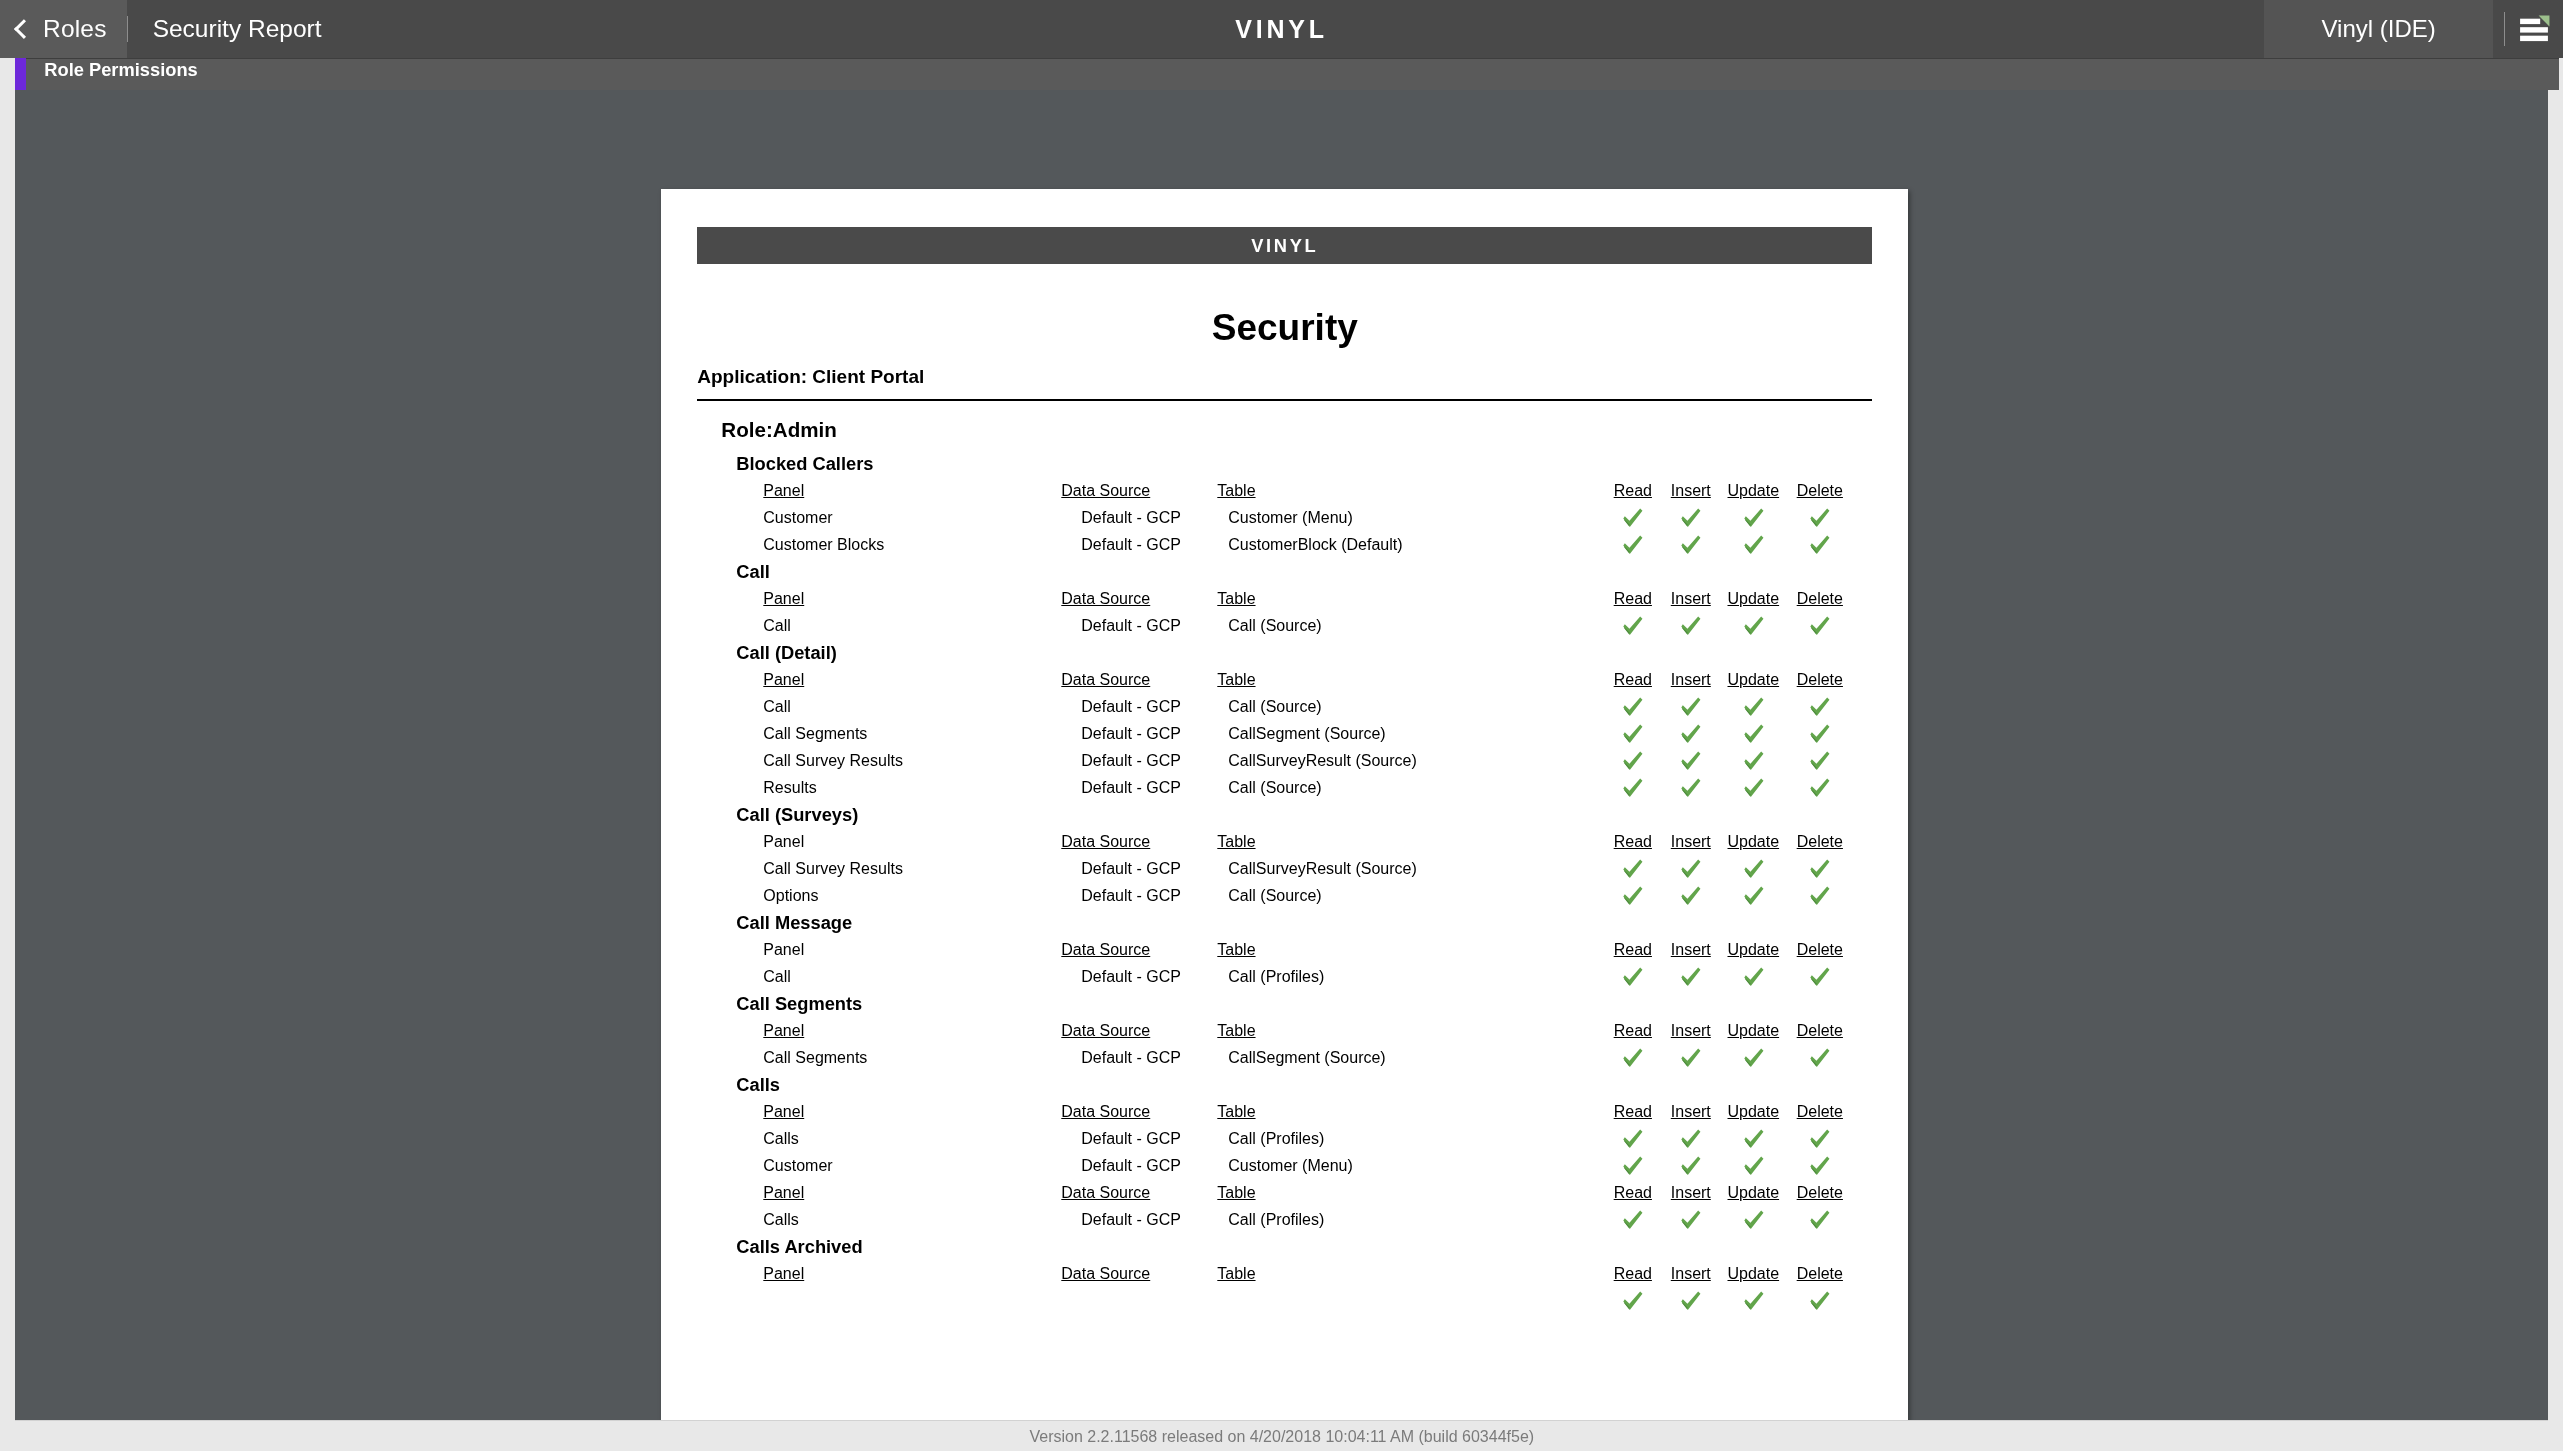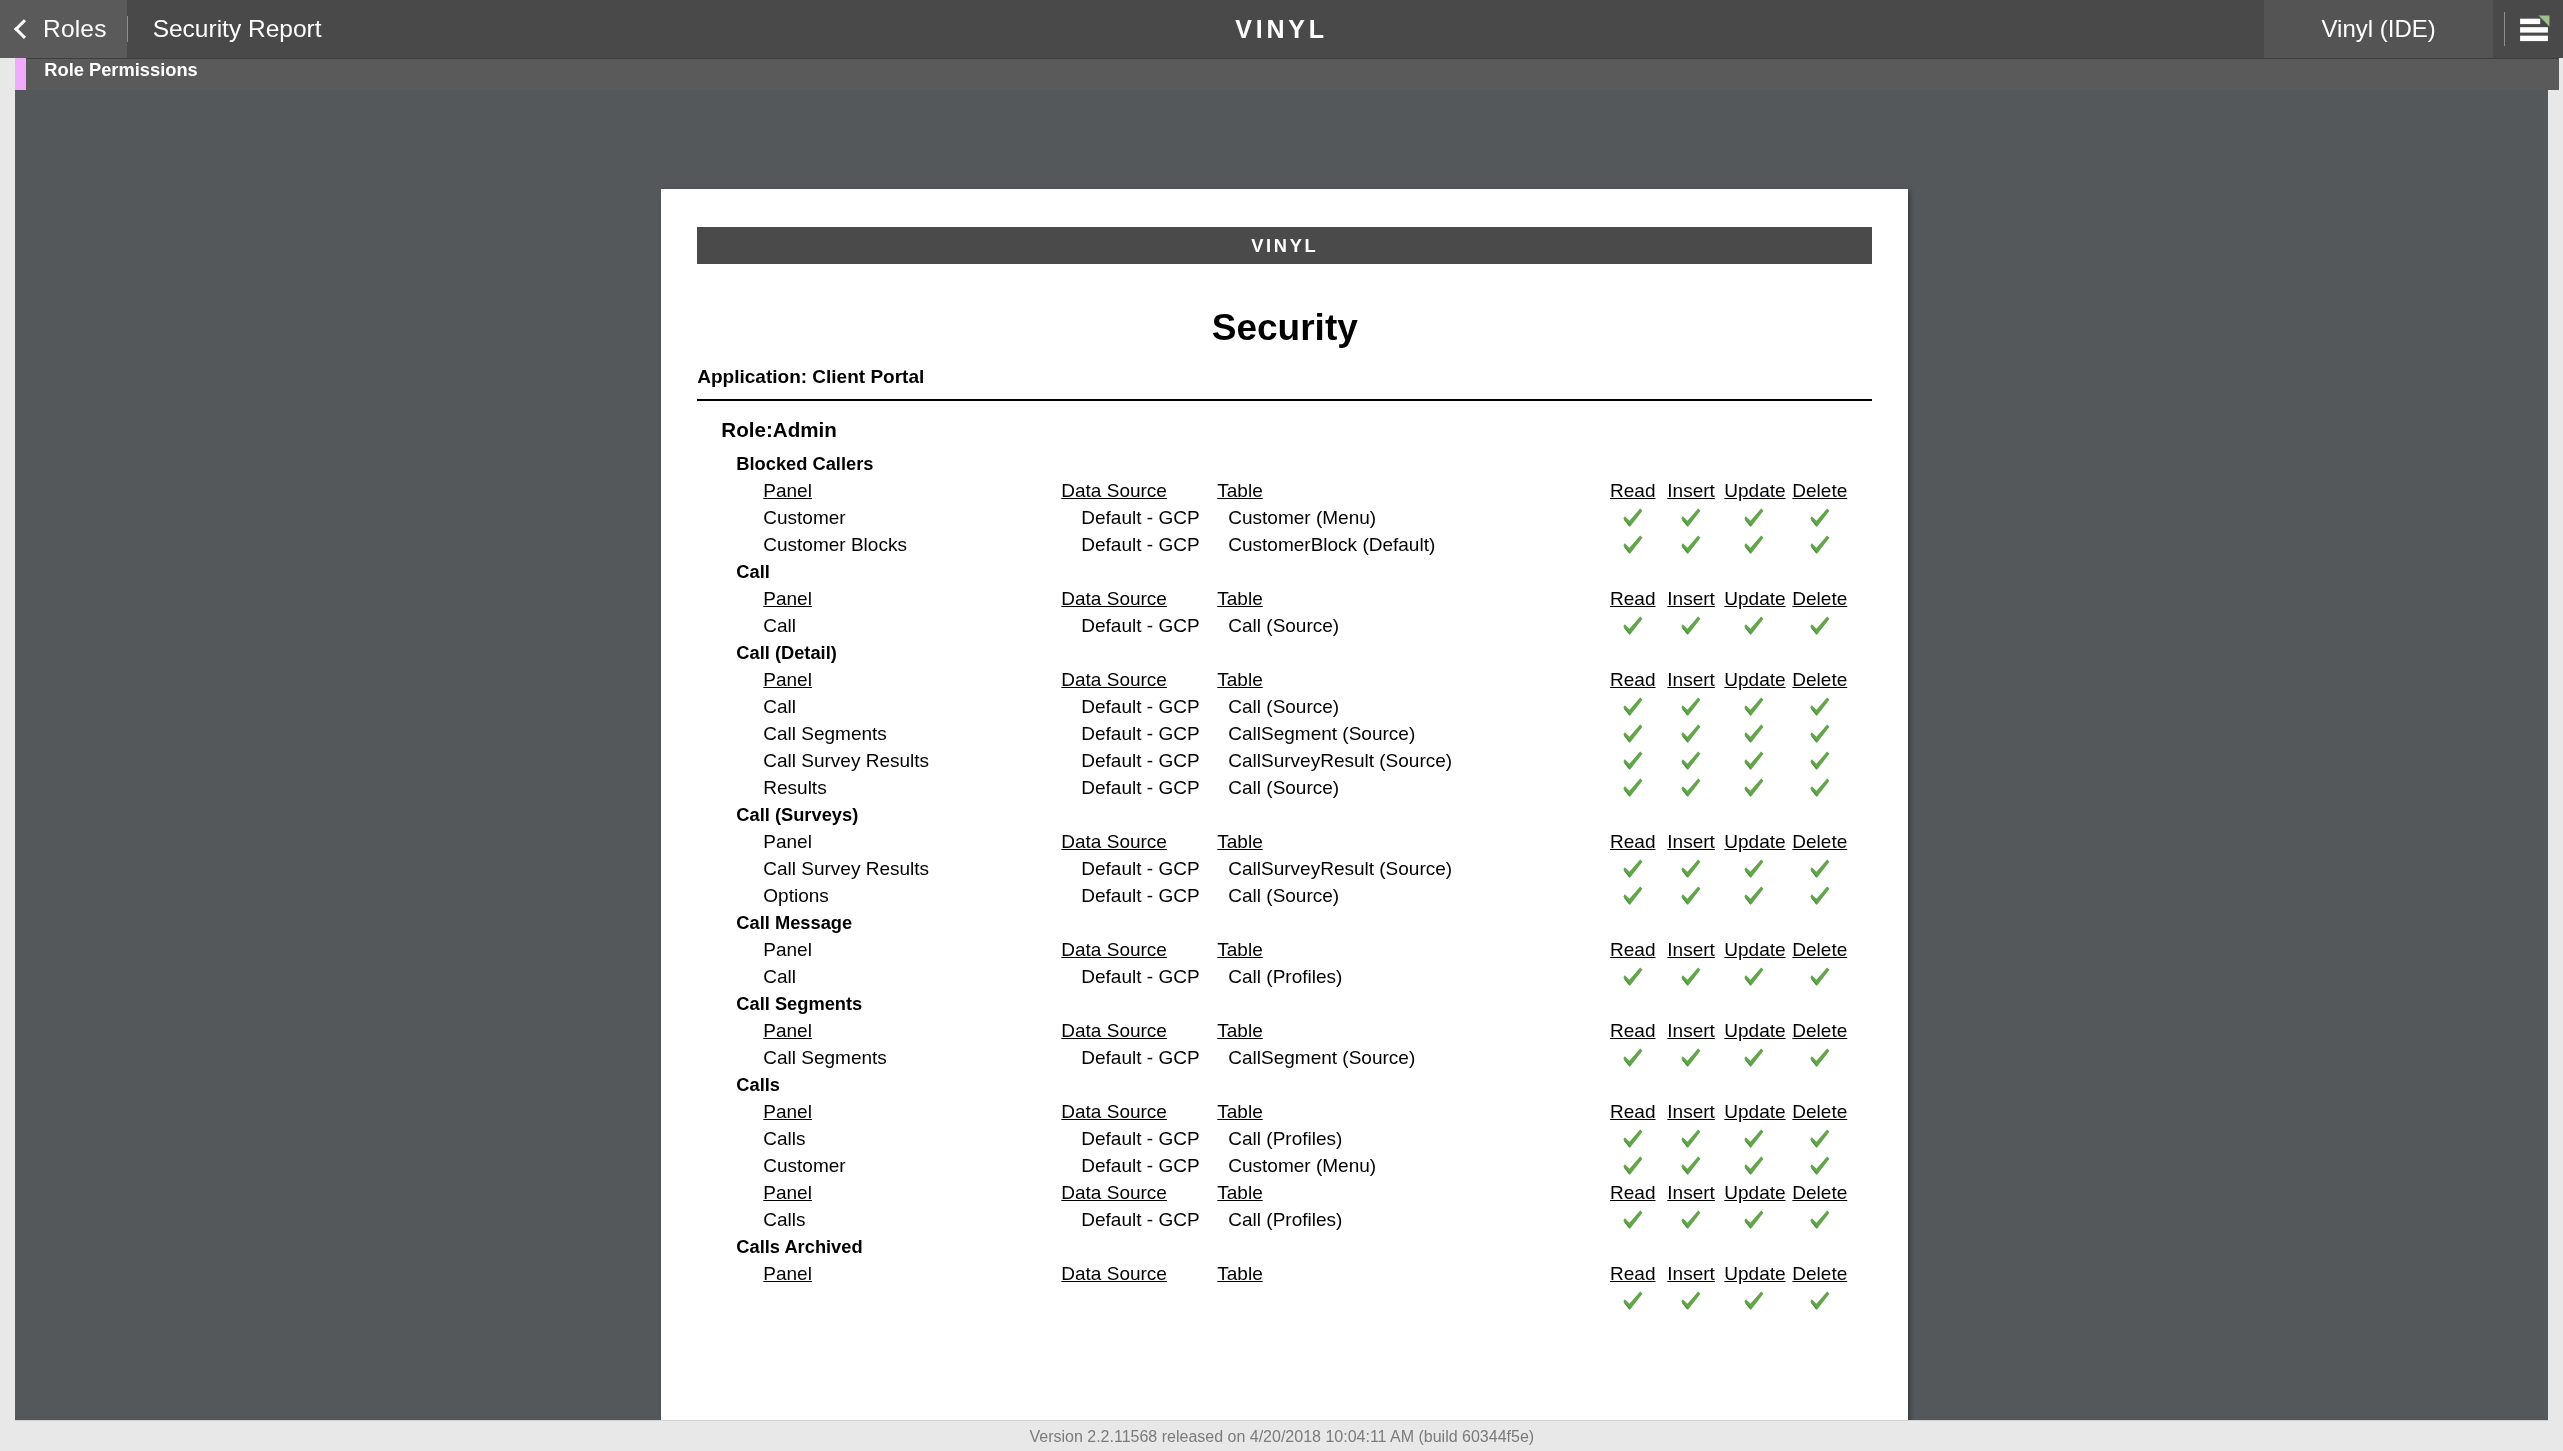--- a/index.html
+++ b/index.html
@@ -9,21 +9,21 @@
     width: 2563px; height: 1452px;
     overflow: hidden;
     font-family: "Liberation Sans", sans-serif;
     background: #e8e8e8;
   }
 
   #root {
     position: relative;
     width: 2563px;
     height: 1173px;
-    background: #f0abfc;
+    background: #6d28d9;
   }
 
   
   .topbar {
     position: absolute;
     left: 0; top: 0; width: 2563px; height: 58px;
     background: #494949;
     display: flex;
     align-items: stretch;
   }
@@ -185,21 +185,21 @@
     font-size: 18.3px;
     font-weight: bold;
     padding-left: 75px;
     height: 27px;
     line-height: 22px;
   }
   .prow {
     position: relative;
     height: 27px;
     line-height: 22px;
-    font-size: 19px;
+    font-size: 16px;
     white-space: nowrap;
   }
   .prow .c-panel  { position: absolute; left: 102px; }
   .prow .c-ds     { position: absolute; left: 380px; margin-left: 40px; }
   .prow .c-table  { position: absolute; left: 556px; margin-left: 11px; }
   .prow .c-read   { position: absolute; left: 948px; width: 47px; text-align: center; }
   .prow .c-insert { position: absolute; left: 1006px; width: 47px; text-align: center; }
   .prow .c-update { position: absolute; left: 1063px; width: 58px; text-align: center; }
   .prow .c-delete { position: absolute; left: 1131px; width: 55px; text-align: center; }
 

